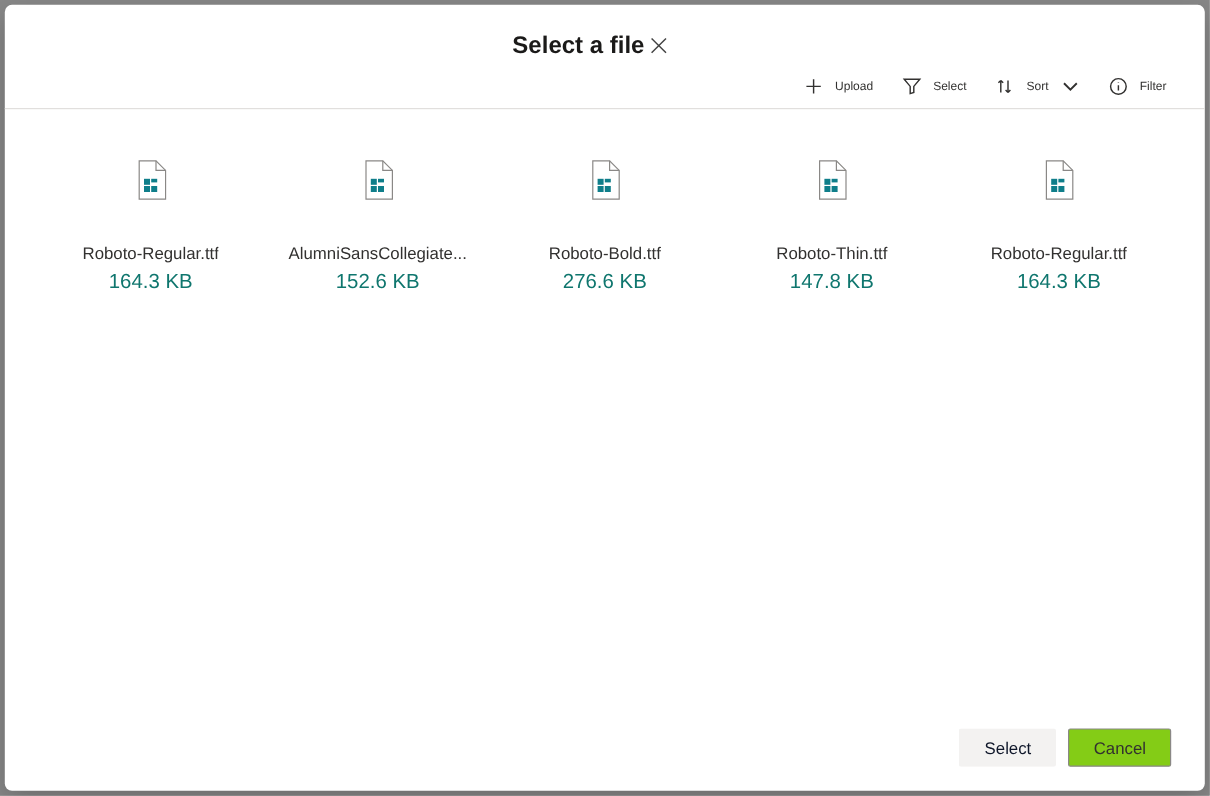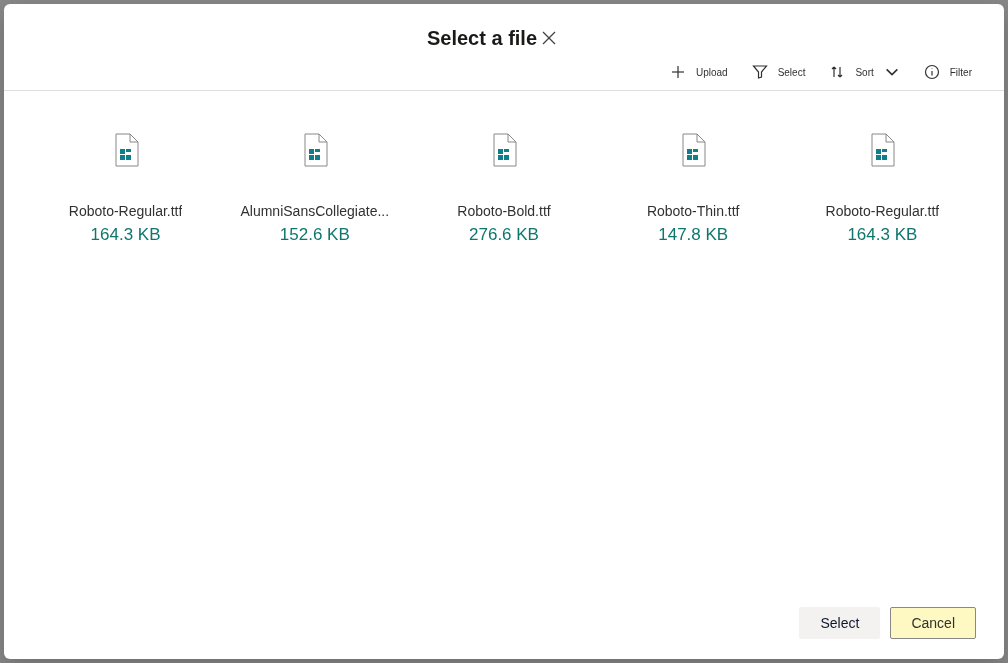--- a/index.html
+++ b/index.html
@@ -28,21 +28,21 @@
     grid-template-columns: repeat(5, 1fr); gap: 16px 10px;
     align-content: start; overflow:auto;
   }
   .file { display:flex; flex-direction:column; align-items:center; text-align:center; padding: 6px 4px; cursor:pointer; }
   .file-icon { width:26px; height:34px; margin-bottom: 36px; margin-top:8px; }
   .file-name { font-size: 14px; color:#323130; max-width: 170px; white-space: nowrap; overflow:hidden; text-overflow: ellipsis; }
   .file-size { font-size: 17px; color:#0f766e; margin-top:6px; }
   .footer { display:flex; justify-content:flex-end; gap:10px; padding: 14px 28px 20px; }
   .btn { font-size:14px; padding: 7px 20px; border-radius:2px; cursor:pointer; border:1px solid transparent; }
   .btn-primary { background:#f3f2f1; color:#0f172a; cursor:default; }
-  .btn-secondary { background:#fef9c3; color:#323130; border:1px solid #8a8886; }
+  .btn-secondary { background:#84cc16; color:#323130; border:1px solid #8a8886; }
 </style>
 </head>
 <body>
 
 <div class="modal">
 
   <div class="header">
     <div class="title">Select a file</div>
     <div class="close-btn">
       <svg viewBox="0 0 14 14" fill="none" stroke="currentColor" stroke-width="1.2">

